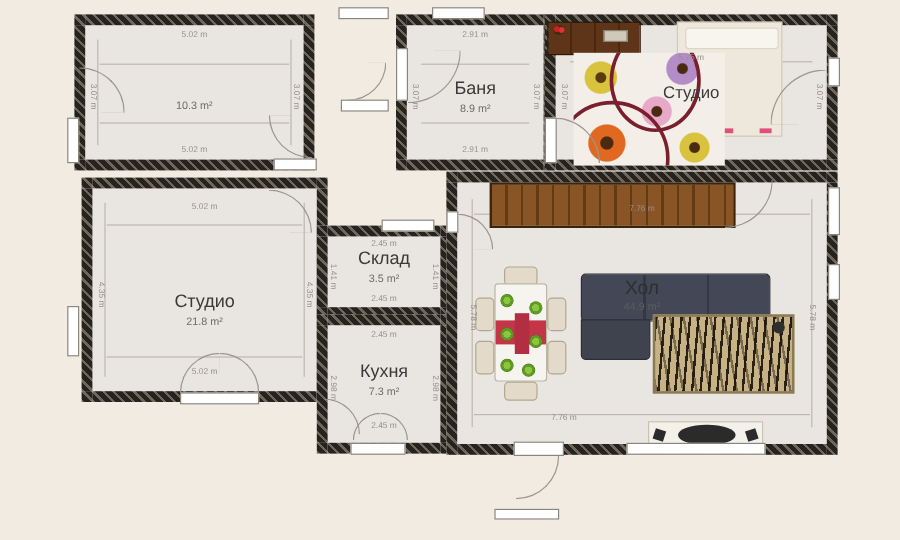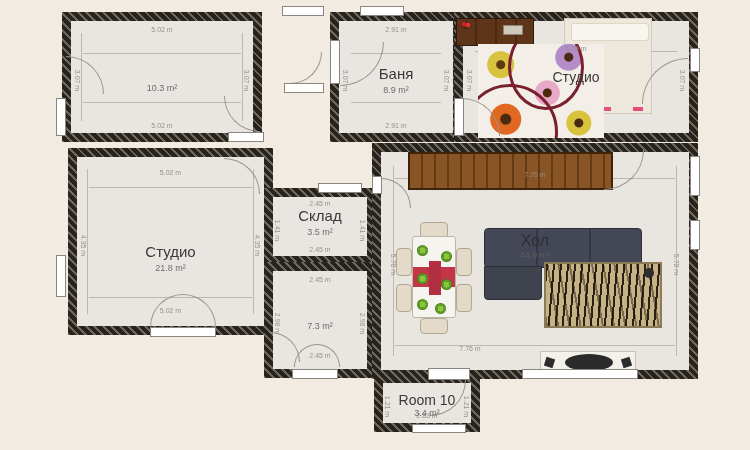--- a/index.html
+++ b/index.html
@@ -78,47 +78,41 @@
   <div class="room" style="left:264px;top:188px;width:112px;height:77px;">
     <div class="rn" style="top:10px;font-size:15px;">Склад</div>
     <div class="ra" style="top:30px;">3.5 m²</div>
     <div class="dim dt" style="top:3px;">2.45 m</div>
     <div class="dim db" style="bottom:3px;">2.45 m</div>
     <div class="dim dl" style="left:-6px;">1.41 m</div>
     <div class="dim dr" style="right:-6px;">1.41 m</div>
   </div>
 
   <div class="room" style="left:264px;top:262px;width:112px;height:116px;">
+    <div class="rn" style="top:30px;font-size:15px;">Кухня</div>
     <div class="ra" style="top:50px;">7.3 m²</div>
     <div class="dim dt">2.45 m</div>
     <div class="dim db" style="bottom:10px;">2.45 m</div>
     <div class="dim dl" style="left:-6px;">2.98 m</div>
     <div class="dim dr" style="right:-6px;">2.98 m</div>
   </div>
 
   <div class="room" style="left:372px;top:143px;width:326px;height:236px;">
     <div class="ln" style="left:14px;right:14px;top:26px;height:1px;"></div>
     <div class="ln" style="left:14px;right:14px;bottom:24px;height:1px;"></div>
     <div class="ln" style="top:14px;bottom:14px;left:12px;width:1px;"></div>
     <div class="ln" style="top:14px;bottom:14px;right:12px;width:1px;"></div>
     <div class="rn" style="top:80px;font-size:16px;color:#2f2f2f;">Хол</div>
     <div class="ra" style="top:98px;color:#5d5d5d;">44.9 m²</div>
     <div class="dim dt" style="top:19px;">7.76 m</div>
     <div class="dim db" style="bottom:18px;left:-130px;">7.76 m</div>
     <div class="dim dl" style="left:2px;">5.78 m</div>
     <div class="dim dr" style="right:2px;">5.78 m</div>
   </div>
 
-  <div class="room" style="left:374px;top:374px;width:106px;height:58px;">
-    <div class="rn" style="top:9px;">Room 10</div>
-    <div class="ra" style="top:25px;">3.4 m²</div>
-    <div class="dim db" style="bottom:4px;">2.83 m</div>
-    <div class="dim dl" style="left:-6px;">1.21 m</div>
-    <div class="dim dr" style="right:-6px;">1.21 m</div>
-  </div>
 
   <div class="furn" style="left:408px;top:152px;width:205px;height:38px;border:2px solid #3d2408;
               background:repeating-linear-gradient(90deg,#8a5526 0 11px,#643a12 11px 13px);"></div>
 
   <div class="chair" style="left:420px;top:222px;width:28px;height:16px;"></div>
   <div class="chair" style="left:420px;top:318px;width:28px;height:16px;"></div>
   <div class="chair" style="left:396px;top:248px;width:16px;height:28px;"></div>
   <div class="chair" style="left:396px;top:284px;width:16px;height:28px;"></div>
   <div class="chair" style="left:456px;top:248px;width:16px;height:28px;"></div>
   <div class="chair" style="left:456px;top:284px;width:16px;height:28px;"></div>

